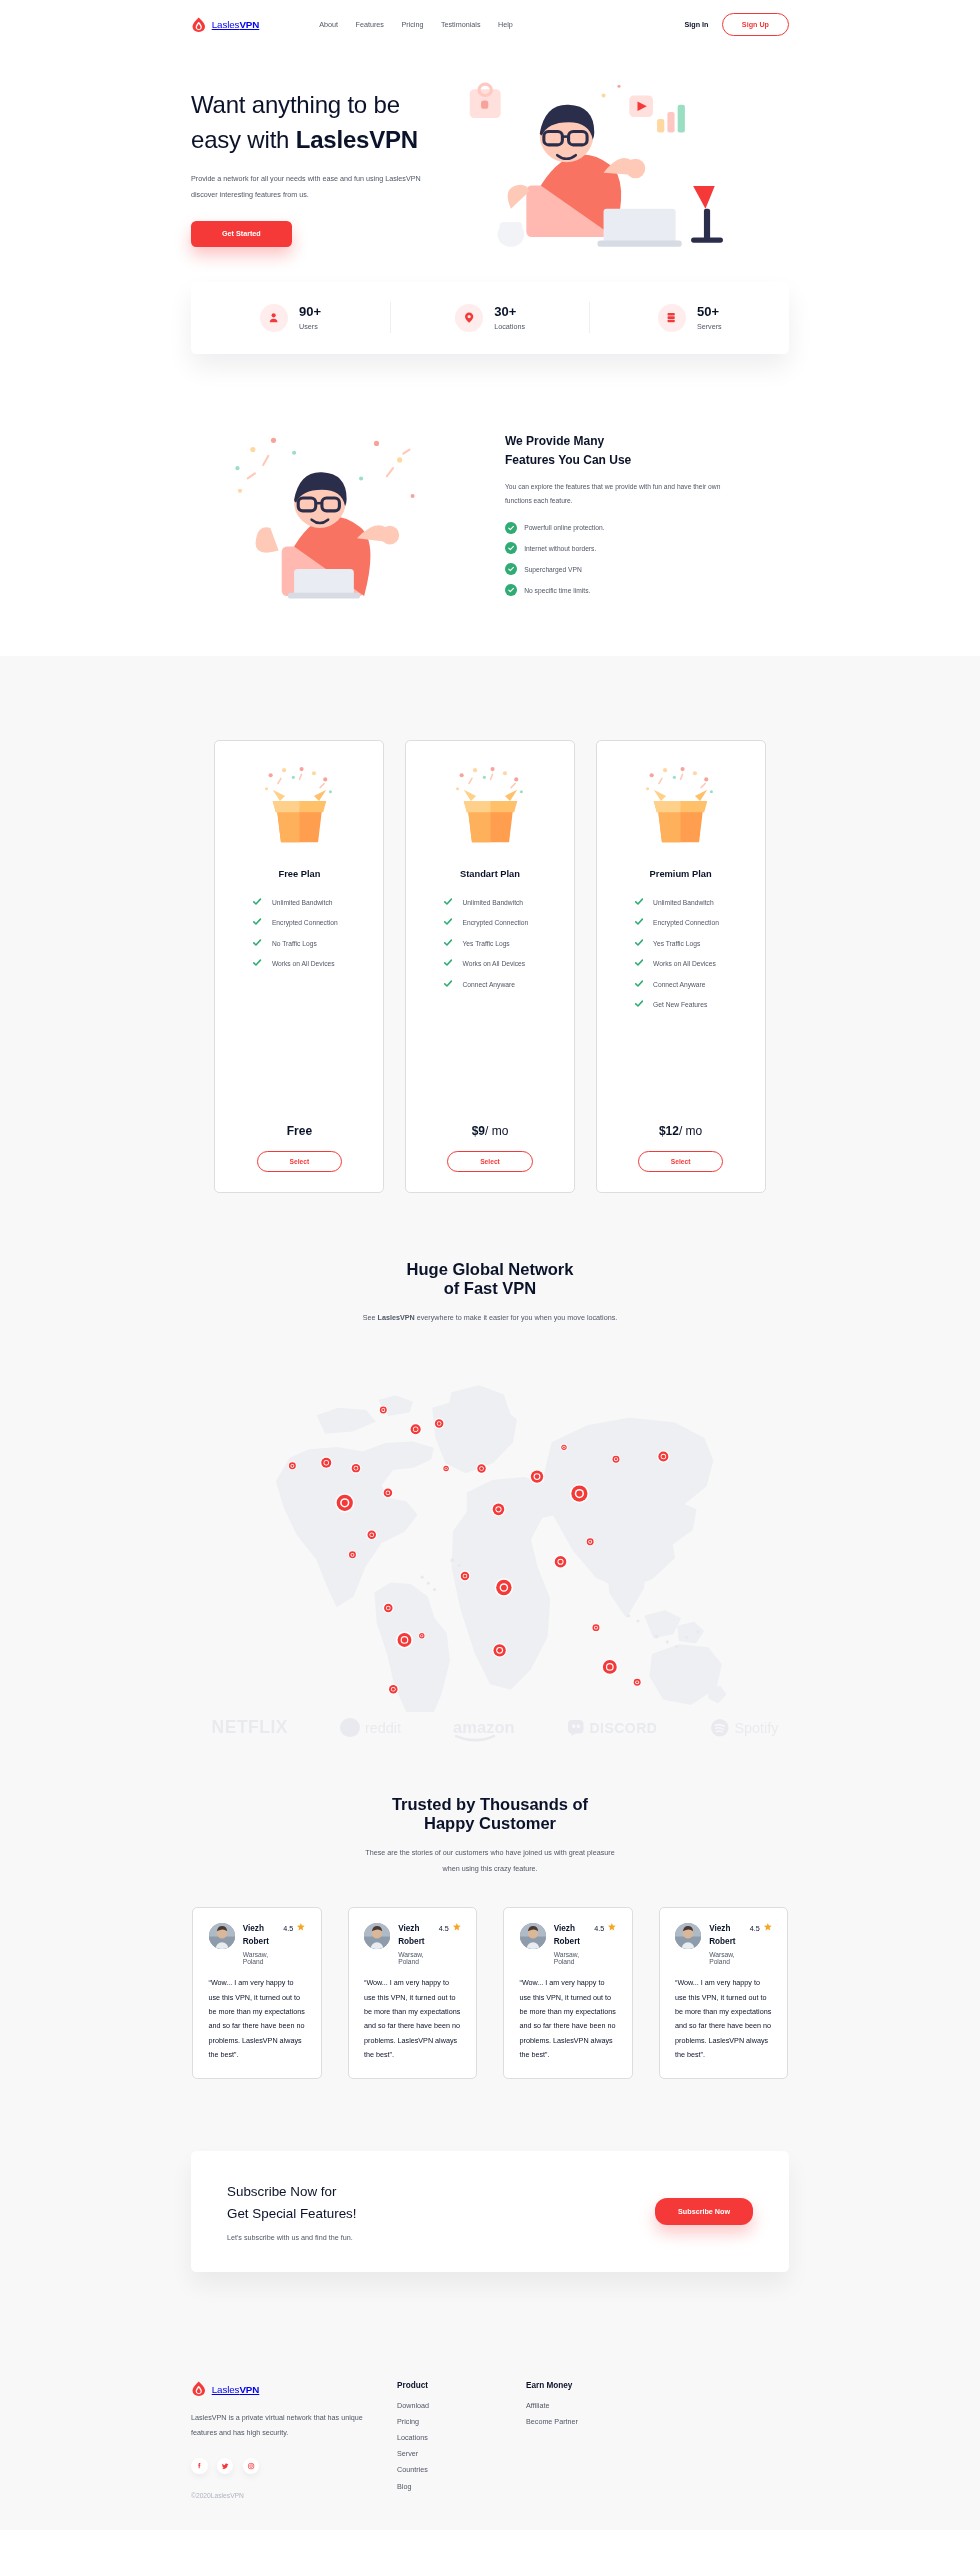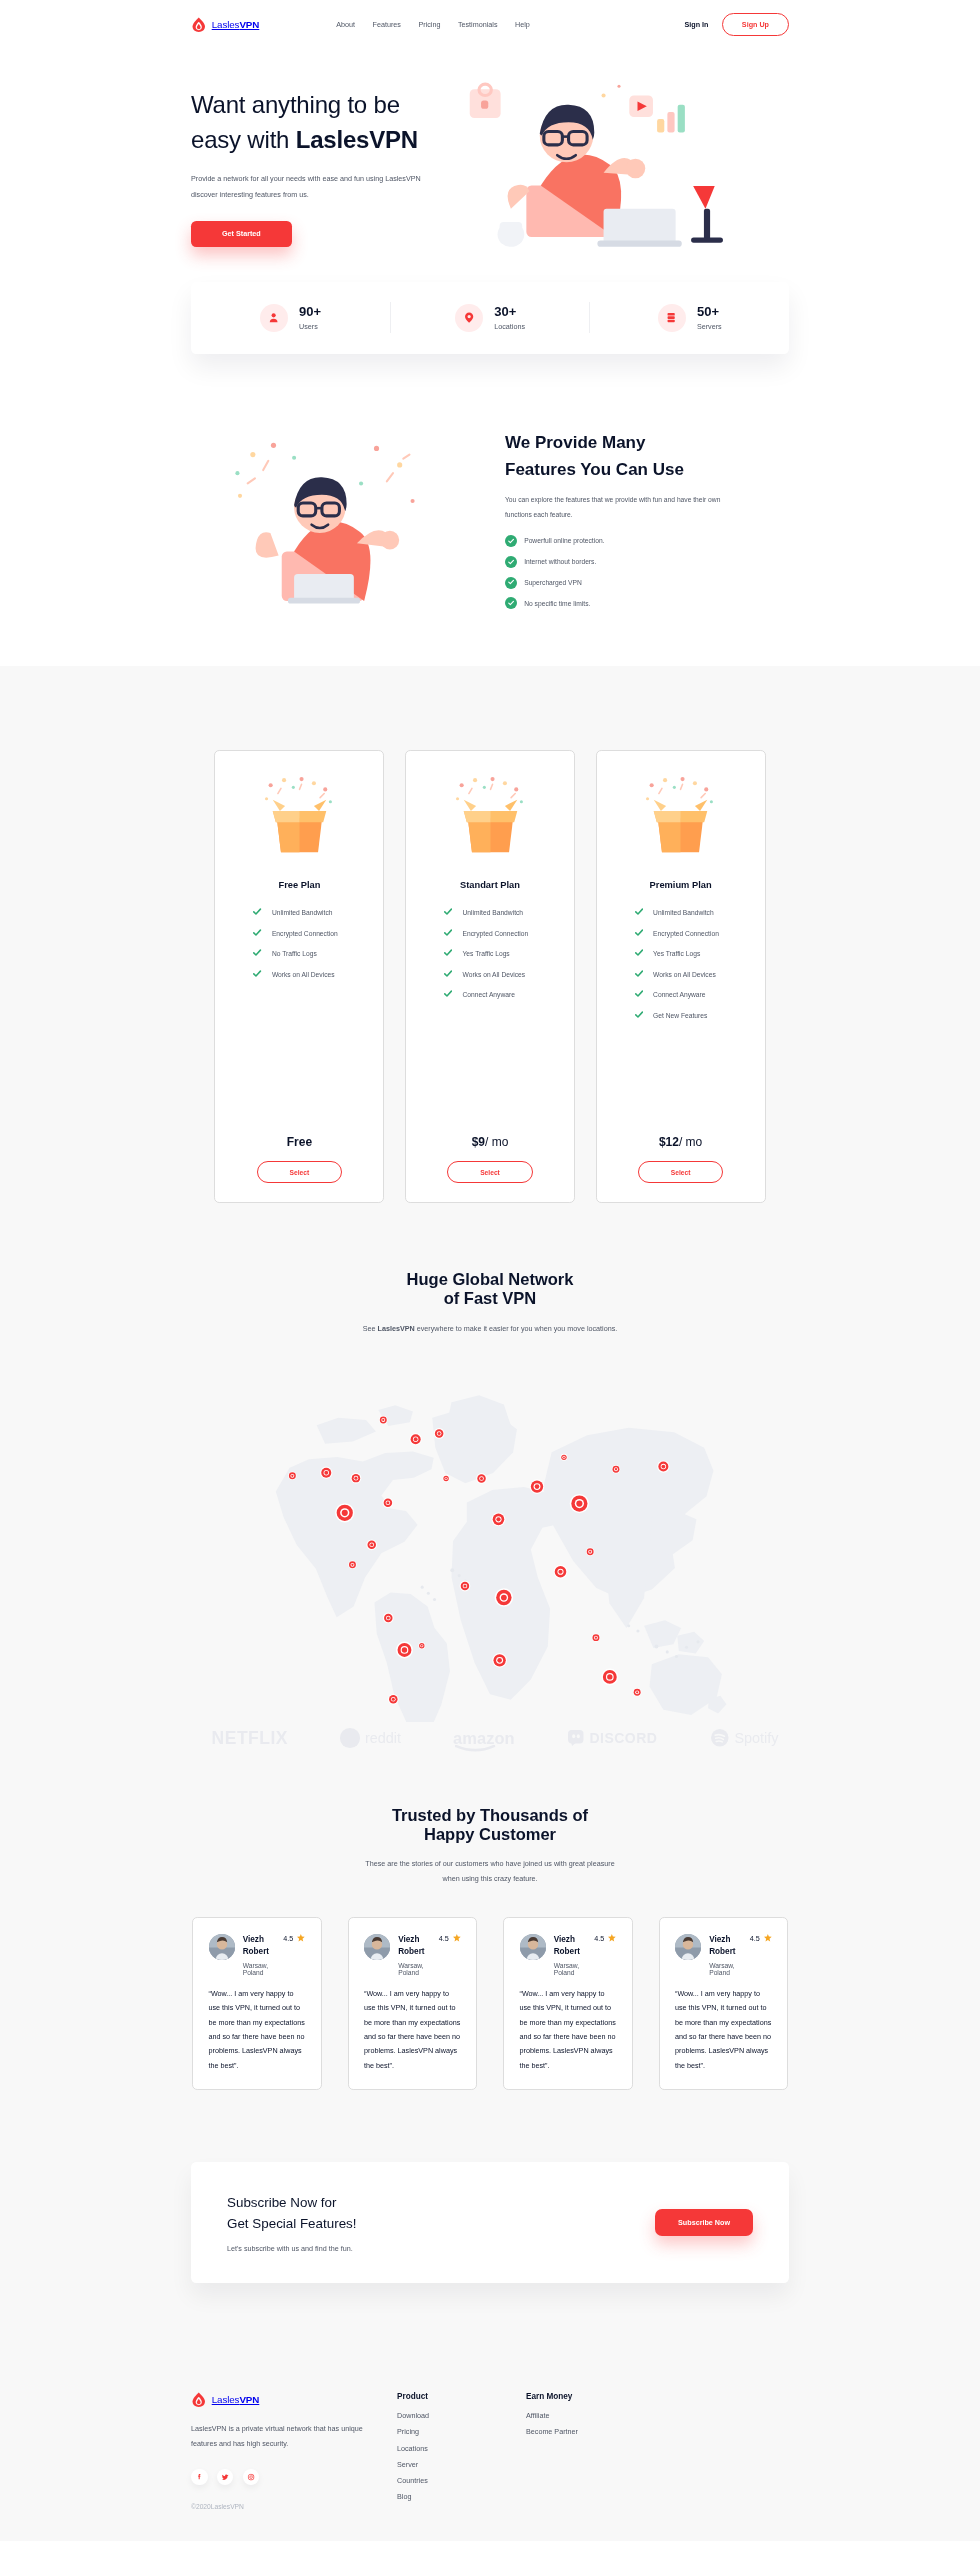--- a/index.html
+++ b/index.html
@@ -13,21 +13,21 @@
   .page { width: 980px; position: relative; overflow: hidden; }
   .wrap { width: 598px; margin: 0 auto; position: relative; }
 
   
   .header { height: 49px; display: flex; align-items: center; }
   .hdr-inner { width: 598px; margin: 0 auto; display: flex; align-items: center; }
   .logo { display: flex; align-items: center; gap: 5.2px; }
   .logo-mark { width: 15.5px; height: 15.5px; position: relative; }
   .logo-text { font-size: 9.8px; font-weight: 500; letter-spacing: -0.1px; }
   .logo-text b { font-weight: 800; }
-  .nav { display: flex; gap: 17.5px; margin-left: 77px; }
+  .nav { display: flex; gap: 17.5px; margin-left: 60px; }
   .nav a { color: #4F5665; font-size: 7.2px; text-decoration: none; }
   .hdr-right { margin-left: auto; display: flex; align-items: center; gap: 13.4px; }
   .signin { font-size: 7.2px; font-weight: 700; color: #0B132A; text-decoration: none; }
   .signup {
     font-size: 7.2px; font-weight: 700; color: #F53838;
     border: 0.5px solid #F53838; border-radius: 26px;
     padding: 5.7px 19px; background: none; cursor: pointer;
     font-family: inherit;
   }
 
@@ -58,21 +58,21 @@
     width: 28px; height: 28px; border-radius: 50%; background: #FFECEC;
     display: flex; align-items: center; justify-content: center; color: #F53838;
   }
   .stat-num { font-size: 13px; font-weight: 700; line-height: 1.4; }
   .stat-lbl { font-size: 7.2px; color: #4F5665; line-height: 1.6; }
 
   
   .features { display: flex; align-items: center; padding: 26px 0 57px; }
   .feat-art { width: 268px; height: 170px; position: relative; }
   .feat-right { margin-left: 46px; width: 237px; }
-  .feat-right h2 { font-size: 17px; line-height: 1.6; font-weight: 500; }
+  .feat-right h2 { font-size: 12px; line-height: 1.6; font-weight: 500; }
   .feat-right h2 b { font-weight: 700; }
   .feat-right > p { margin-top: 10.3px; font-size: 6.7px; line-height: 2.1; color: #4F5665; }
   .feat-list { margin-top: 13.4px; display: flex; flex-direction: column; gap: 8.8px; }
   .feat-item { display: flex; align-items: center; gap: 7.2px; }
   .feat-check {
     width: 12px; height: 12px; border-radius: 50%; background: #2FAB73;
     display: flex; align-items: center; justify-content: center; flex: none;
   }
   .feat-item span.txt { font-size: 6.7px; color: #4F5665; }
 
@@ -131,21 +131,21 @@
   .subscribe {
     width: 598px; margin: 0 auto; background: #fff; border-radius: 5.2px;
     box-shadow: 0 13px 23px rgba(13,16,37,.06);
     display: flex; align-items: center; padding: 30px 36px;
   }
   .sub-left h3 { font-size: 13.4px; line-height: 1.6; font-weight: 500; }
   .sub-left h3 b { font-weight: 400; }
   .sub-left p { margin-top: 9.3px; font-size: 7.2px; color: #4F5665; }
   .btn-subscribe {
     margin-left: auto; background: #F53838; color: #fff; border: none;
-    border-radius: 7px; font-weight: 700; font-size: 7.2px; padding: 8.8px 23px;
+    border-radius: 12px; font-weight: 700; font-size: 7.2px; padding: 8.8px 23px;
     cursor: pointer; box-shadow: 0 8.2px 15.5px rgba(245,56,56,.28); font-family: inherit;
   }
 
   
   .footer { background: #F8F8F8; margin-top: 57px; padding: 52px 0 31px; }
   .foot-inner { width: 598px; margin: 0 auto; display: flex; }
   .foot-brand { width: 206px; }
   .foot-brand p { margin-top: 13.4px; font-size: 7.2px; line-height: 2.1; color: #4F5665; max-width: 178px; }
   .socials { margin-top: 17.5px; display: flex; gap: 9.3px; }
   .soc {

